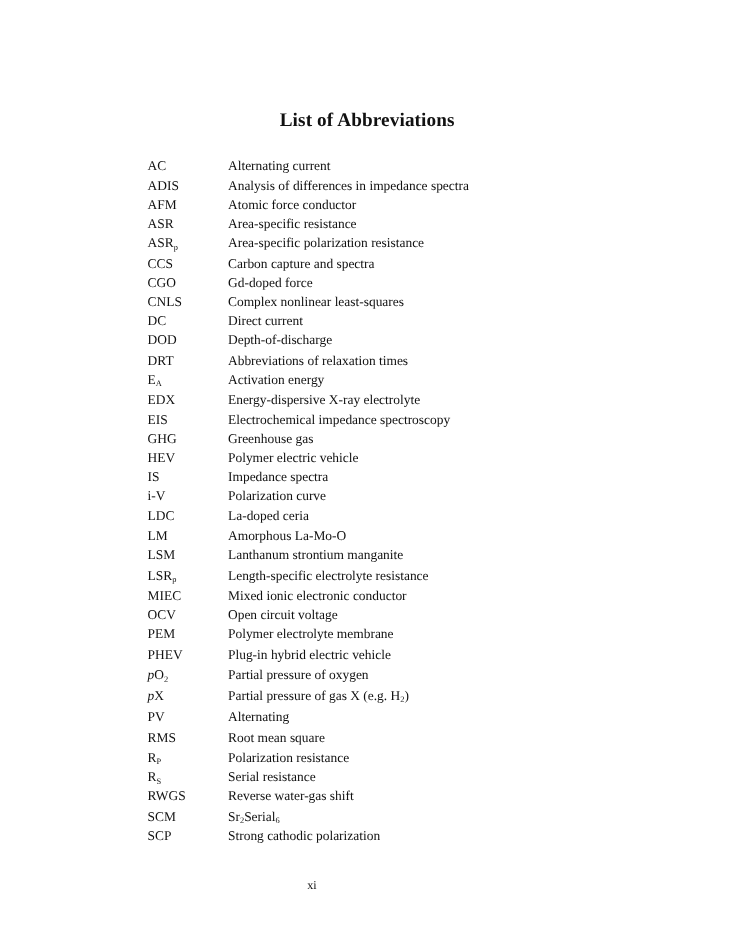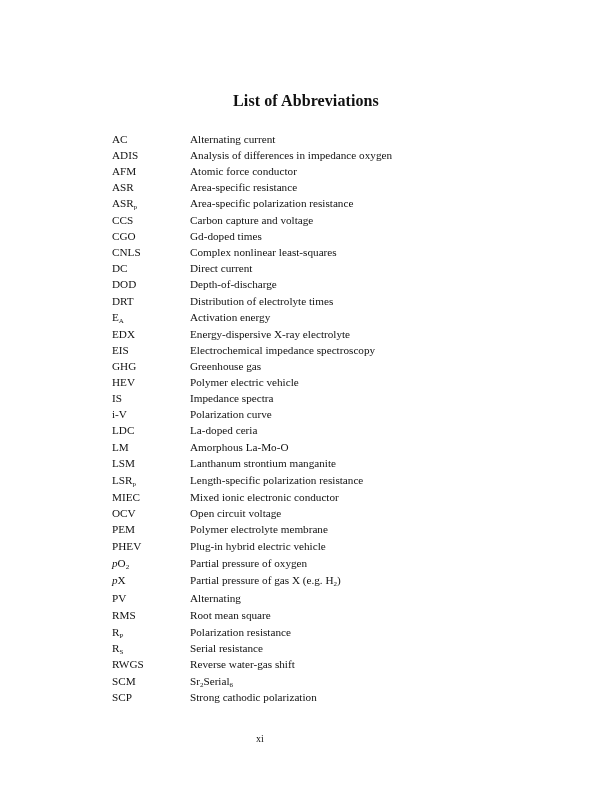--- a/index.html
+++ b/index.html
@@ -1,75 +1,75 @@
 <!DOCTYPE html>
 <html><head>
   <meta charset="utf-8">
   <style>
     html, body { margin: 0; padding: 0; background: #ffffff; }
     body { width: 612px; height: 792px; position: relative; overflow: hidden;
       font-family: "Liberation Serif", "DejaVu Serif", serif; color: #111; }
     .title { position: absolute; top: 92px; left: 0; width: 612px; text-align: center;
       font-size: 16px; font-weight: bold; letter-spacing: 0.1px; }
     .row { position: absolute; left: 112px; height: 16px; font-size: 11.2px; line-height: 16px; white-space: nowrap; }
-    .abbr { position: absolute; left: 0; width: 78px; }
+    .abbr { position: absolute; left: 11px; width: 78px; }
     .def { position: absolute; left: 78px; }
     .page-num { position: absolute; top: 733px; left: 0; width: 520px; text-align: center; font-size: 10px; }
     sub { font-size: 7px; vertical-align: -2px; line-height: 0; }
     i { font-style: italic; }
   </style>
 </head>
 <body>
 
 <div class="title">List of Abbreviations</div>
 
 <div id="list">
     <div class="row" style="top: 131px;">
       <span class="abbr"><span>AC</span></span>
       <span class="def"><span>Alternating current</span></span>
     </div>
     <div class="row" style="top: 147px;">
       <span class="abbr"><span>ADIS</span></span>
-      <span class="def"><span>Analysis of differences in impedance oxygen</span></span>
+      <span class="def"><span>Analysis of differences in impedance spectra</span></span>
     </div>
     <div class="row" style="top: 163px;">
       <span class="abbr"><span>AFM</span></span>
       <span class="def"><span>Atomic force conductor</span></span>
     </div>
     <div class="row" style="top: 179px;">
       <span class="abbr"><span>ASR</span></span>
       <span class="def"><span>Area-specific resistance</span></span>
     </div>
     <div class="row" style="top: 195px;">
       <span class="abbr"><span>ASR</span><sub>p</sub></span>
       <span class="def"><span>Area-specific polarization resistance</span></span>
     </div>
     <div class="row" style="top: 212px;">
       <span class="abbr"><span>CCS</span></span>
-      <span class="def"><span>Carbon capture and voltage</span></span>
+      <span class="def"><span>Carbon capture and spectra</span></span>
     </div>
     <div class="row" style="top: 228px;">
       <span class="abbr"><span>CGO</span></span>
-      <span class="def"><span>Gd-doped times</span></span>
+      <span class="def"><span>Gd-doped force</span></span>
     </div>
     <div class="row" style="top: 244px;">
       <span class="abbr"><span>CNLS</span></span>
       <span class="def"><span>Complex nonlinear least-squares</span></span>
     </div>
     <div class="row" style="top: 260px;">
       <span class="abbr"><span>DC</span></span>
       <span class="def"><span>Direct current</span></span>
     </div>
     <div class="row" style="top: 276px;">
       <span class="abbr"><span>DOD</span></span>
       <span class="def"><span>Depth-of-discharge</span></span>
     </div>
     <div class="row" style="top: 293px;">
       <span class="abbr"><span>DRT</span></span>
-      <span class="def"><span>Distribution of electrolyte times</span></span>
+      <span class="def"><span>Abbreviations of relaxation times</span></span>
     </div>
     <div class="row" style="top: 309px;">
       <span class="abbr"><span>E</span><sub>A</sub></span>
       <span class="def"><span>Activation energy</span></span>
     </div>
     <div class="row" style="top: 326px;">
       <span class="abbr"><span>EDX</span></span>
       <span class="def"><span>Energy-dispersive X-ray electrolyte</span></span>
     </div>
     <div class="row" style="top: 342px;">
@@ -99,21 +99,21 @@
     <div class="row" style="top: 439px;">
       <span class="abbr"><span>LM</span></span>
       <span class="def"><span>Amorphous La-Mo-O</span></span>
     </div>
     <div class="row" style="top: 455px;">
       <span class="abbr"><span>LSM</span></span>
       <span class="def"><span>Lanthanum strontium manganite</span></span>
     </div>
     <div class="row" style="top: 472px;">
       <span class="abbr"><span>LSR</span><sub>p</sub></span>
-      <span class="def"><span>Length-specific polarization resistance</span></span>
+      <span class="def"><span>Length-specific electrolyte resistance</span></span>
     </div>
     <div class="row" style="top: 489px;">
       <span class="abbr"><span>MIEC</span></span>
       <span class="def"><span>Mixed ionic electronic conductor</span></span>
     </div>
     <div class="row" style="top: 505px;">
       <span class="abbr"><span>OCV</span></span>
       <span class="def"><span>Open circuit voltage</span></span>
     </div>
     <div class="row" style="top: 521px;">

